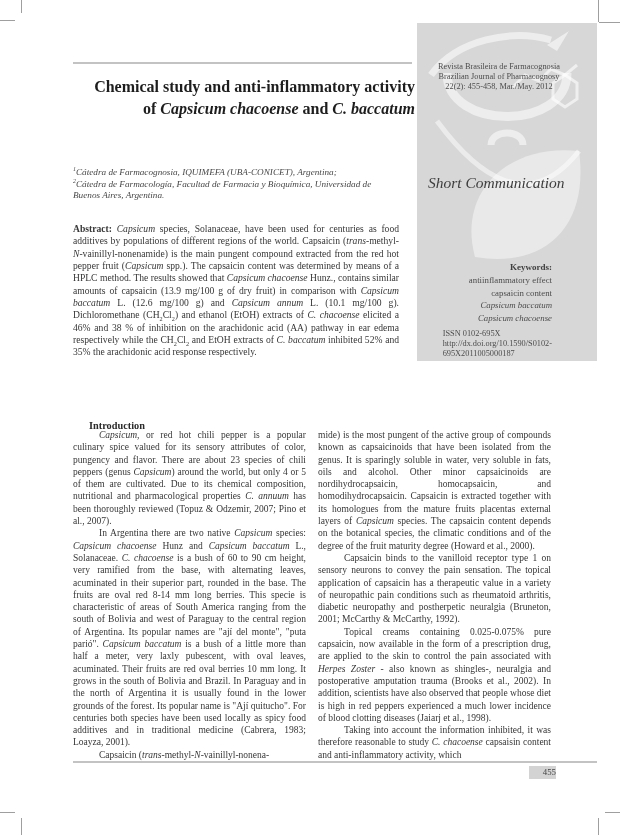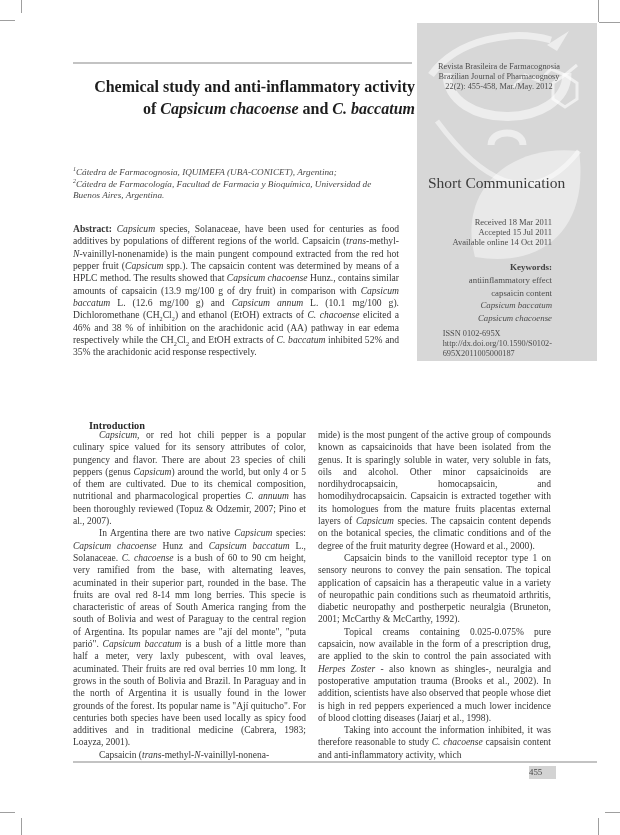--- a/index.html
+++ b/index.html
@@ -21,31 +21,31 @@
   .col{position:absolute;top:429px;width:233px;font-size:9.5px;line-height:12.3px;
        text-align:justify;color:#363636;}
   .col-left{left:73px;} .col-right{left:318px;}
   .col p{margin:0;text-indent:26px;}
   .col p.noindent{text-indent:0;}
   
   .graybox{position:absolute;left:417px;top:23px;width:180px;height:338px;background:#d7d7d7;}
   .graybox .wm{position:absolute;left:0;top:0;width:180px;height:338px;}
   .jinfo{position:absolute;left:8px;top:39px;width:148px;text-align:center;font-size:8.3px;
          line-height:10.2px;color:#4c4c4c;font-family:Liberation Serif, serif;}
-  .shortcomm{position:absolute;left:11px;top:151px;font-size:15.5px;color:#3d3d3d;}
+  .shortcomm{position:absolute;left:11px;top:151px;font-size:15.5px;font-style:italic;color:#3d3d3d;}
   .history{position:absolute;right:45px;top:195px;text-align:right;font-size:8.5px;
            line-height:9.9px;color:#4c4c4c;}
   .kw{position:absolute;right:45px;top:238px;text-align:right;font-size:8.8px;
       line-height:12.4px;color:#4c4c4c;}
   .kw .kw-label{font-weight:bold;font-size:9px;color:#3f3f3f;margin-bottom:1px;}
   .issn{position:absolute;right:45px;top:306px;text-align:left;font-size:8.3px;
         line-height:10px;color:#4c4c4c;}
   
   .pagenum{position:absolute;left:529px;top:766px;width:27px;height:13px;background:#d3d3d3;
-           font-size:8.8px;line-height:13px;text-align:left;color:#444444;}
+           font-size:8.8px;line-height:13px;text-align:right;color:#444444;}
   
   .seg-i{font-style:italic;margin-top:25px;}
   .seg-b{font-weight:bold;}
   sup{font-size:65%;line-height:0;vertical-align:super;}
   sub{font-size:65%;line-height:0;vertical-align:sub;}
 </style>
 </head>
 <body>
 
 <div class="page">
@@ -75,25 +75,20 @@
         <path d="M58 234 C40 168 92 120 162 128 C172 200 132 246 58 234 Z" fill="#ffffff" fill-opacity="0.45" stroke="none"></path>
         <path d="M20 98 C60 152 112 192 162 128" stroke-width="5" stroke-opacity="0.5"></path>
       </g>
     </svg>
     <div class="jinfo">
       <div>Revista Brasileira de Farmacognosia</div>
       <div>Brazilian Journal of Pharmacognosy</div>
       <div>22(2): 455-458, Mar./May. 2012</div>
     </div>
     <div class="shortcomm">Short Communication</div>
-    <div class="history">
-      <div>Received 18 Mar 2011</div>
-      <div>Accepted 15 Jul 2011</div>
-      <div>Available online 14 Oct 2011</div>
-    </div>
     <div class="kw">
       <div class="kw-label">Keywords:</div>
       <div><span>antiinflammatory effect</span></div>
       <div><span>capsaicin content</span></div>
       <div><span class="seg-i">Capsicum baccatum</span></div>
       <div><span class="seg-i">Capsicum chacoense</span></div>
     </div>
     <div class="issn">
       <div>ISSN 0102-695X</div>
       <div>

